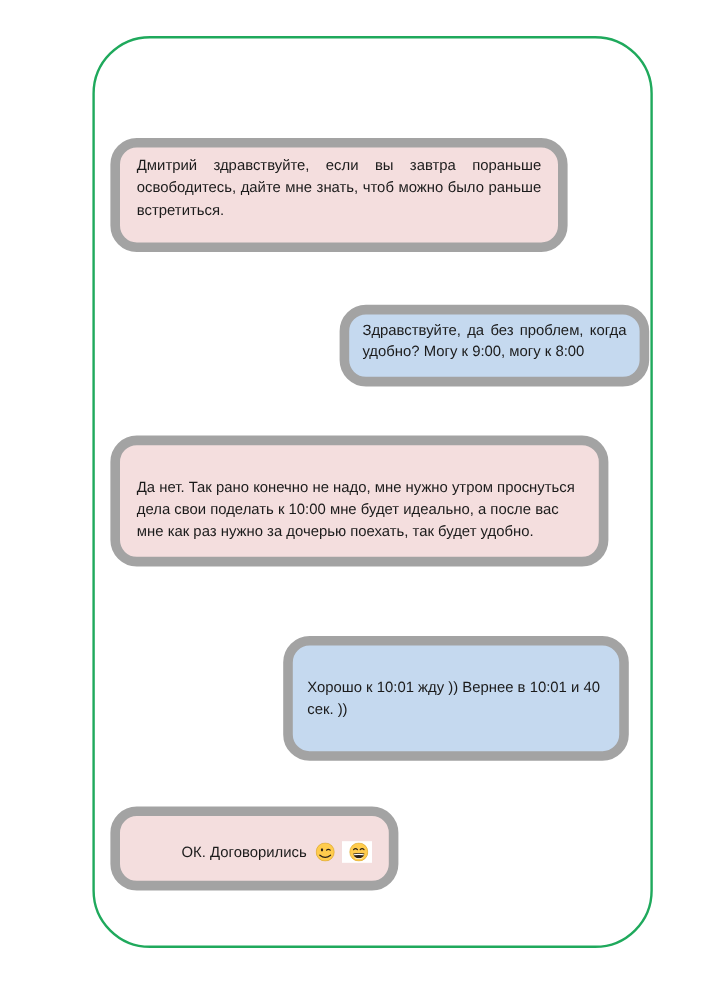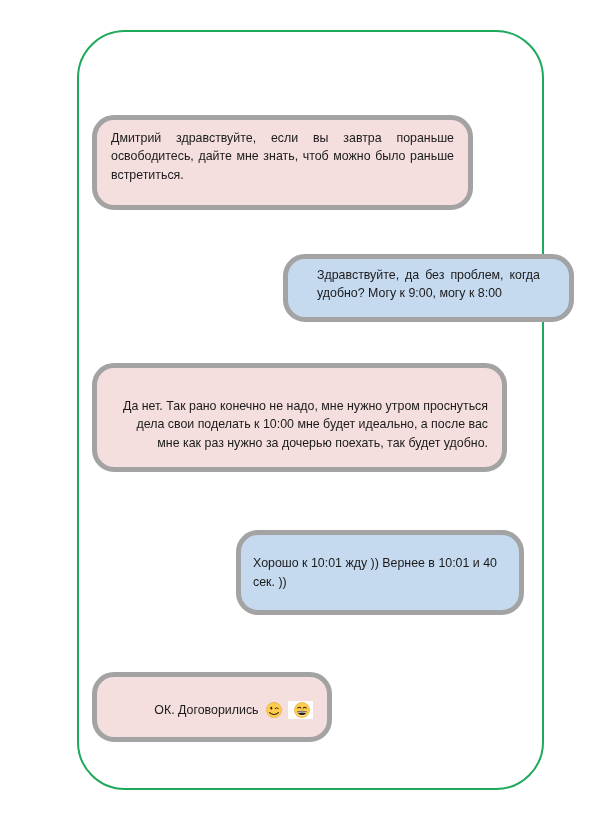--- a/index.html
+++ b/index.html
@@ -22,21 +22,21 @@
     height: 760px;
     box-sizing: border-box;
     border: 2px solid #1FA95C;
     border-radius: 48px;
     background: #ffffff;
   }
 
   .bubble {
     position: absolute;
     box-sizing: border-box;
-    border: 5px solid #a3a3a3;
+    border: 8px solid #a3a3a3;
     border-radius: 22px;
     color: #1b1b1b;
     font-size: 12.4px;
     line-height: 1.48;
     display: flex;
     align-items: center;
   }
   .bubble .txt {
     display: block;
     width: 100%;
@@ -49,38 +49,38 @@
   #msg-1 {
     left: 90px;  top: 113px;  width: 381px; height: 95px;
     padding: 0 14px;
   }
   #msg-1 .txt {
     text-align: justify;
     text-align-last: left;
     margin-top: -12px;
   }
   #msg-2 {
-    left: 281px; top: 252px; width: 291px; height: 68px;
-    padding: 0 29px;
+    left: 281px; top: 252px; width: 258px; height: 68px;
+    padding: 0 11px;
   }
   #msg-2 .txt {
     text-align: justify;
     text-align-last: left;
     margin-top: -8px;
   }
   #msg-3 {
     left: 90px;  top: 361px; width: 415px; height: 109px;
     padding: 0 14px;
   }
   #msg-3 .txt {
-    text-align: right;
+    text-align: left;
     margin-top: 14px;
   }
   #msg-4 {
-    left: 234px; top: 528px; width: 288px; height: 85px;
+    left: 234px; top: 528px; width: 288px; height: 104px;
     padding: 0 12px;
   }
   #msg-4 .txt {
     text-align: left;
   }
   #msg-5 {
     left: 90px;  top: 670px; width: 240px; height: 70px;
     padding: 0 14px;
   }
   #msg-5 .txt {

